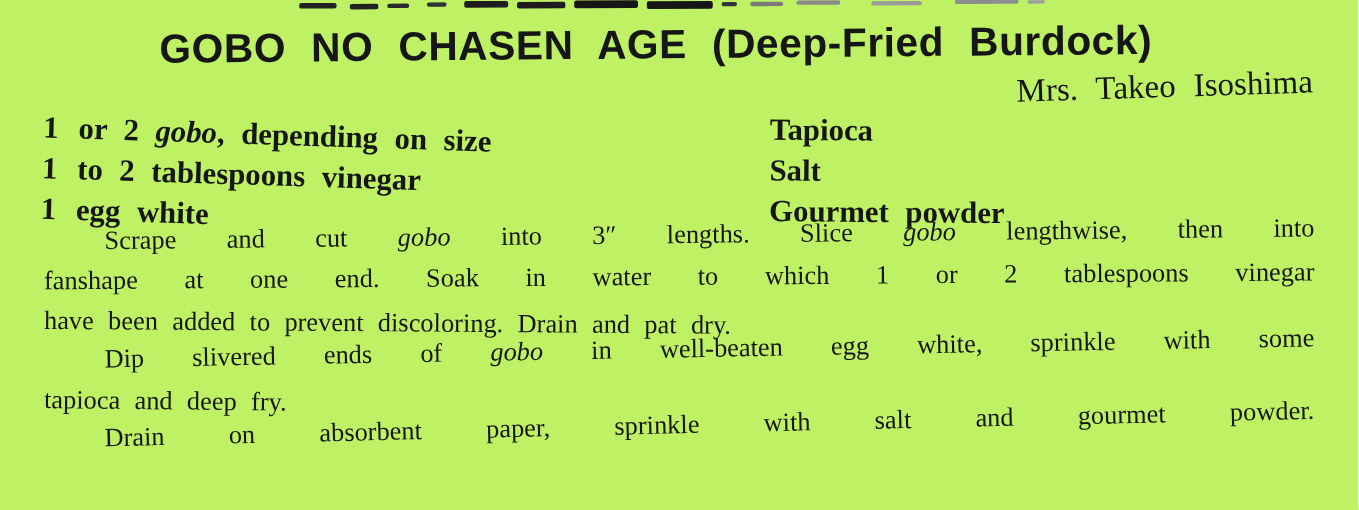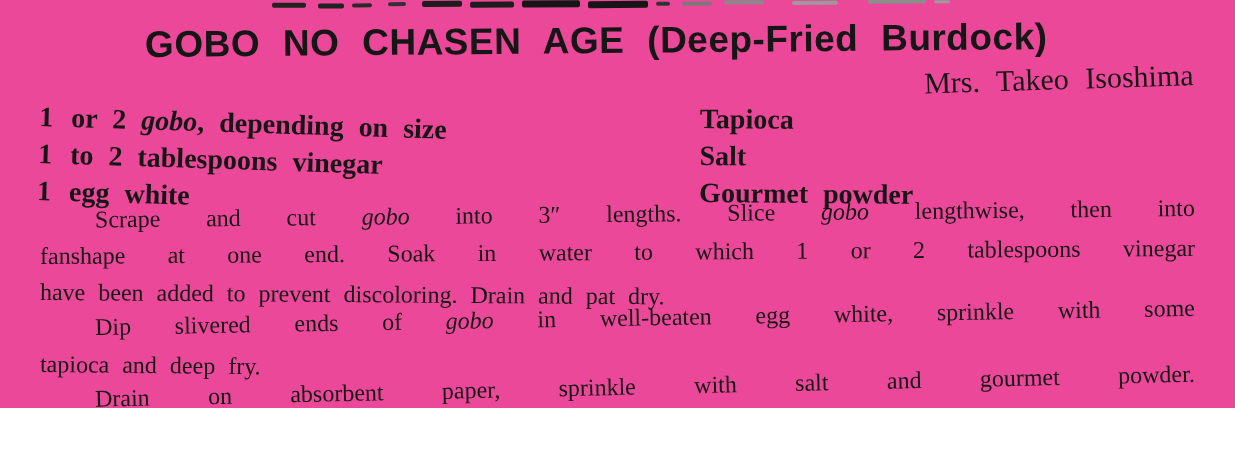--- a/index.html
+++ b/index.html
@@ -1,19 +1,19 @@
 <!DOCTYPE html>
 <html><head>
 <meta charset="utf-8">
 <style>
   html,body{margin:0;padding:0;background:#ffffff;}
   #page{
     position:relative;
-    width:1235px;height:408px;
-    background:#ec4899;
+    width:1235px;height:464px;
+    background:#bef264;
     overflow:hidden;
     font-family:"Liberation Serif","DejaVu Serif",serif;
     color:#161616;
   }
 
   
   #top-fragments{
     position:absolute;left:272px;top:0;width:690px;height:9px;
     transform:rotate(-0.3deg);
   }

